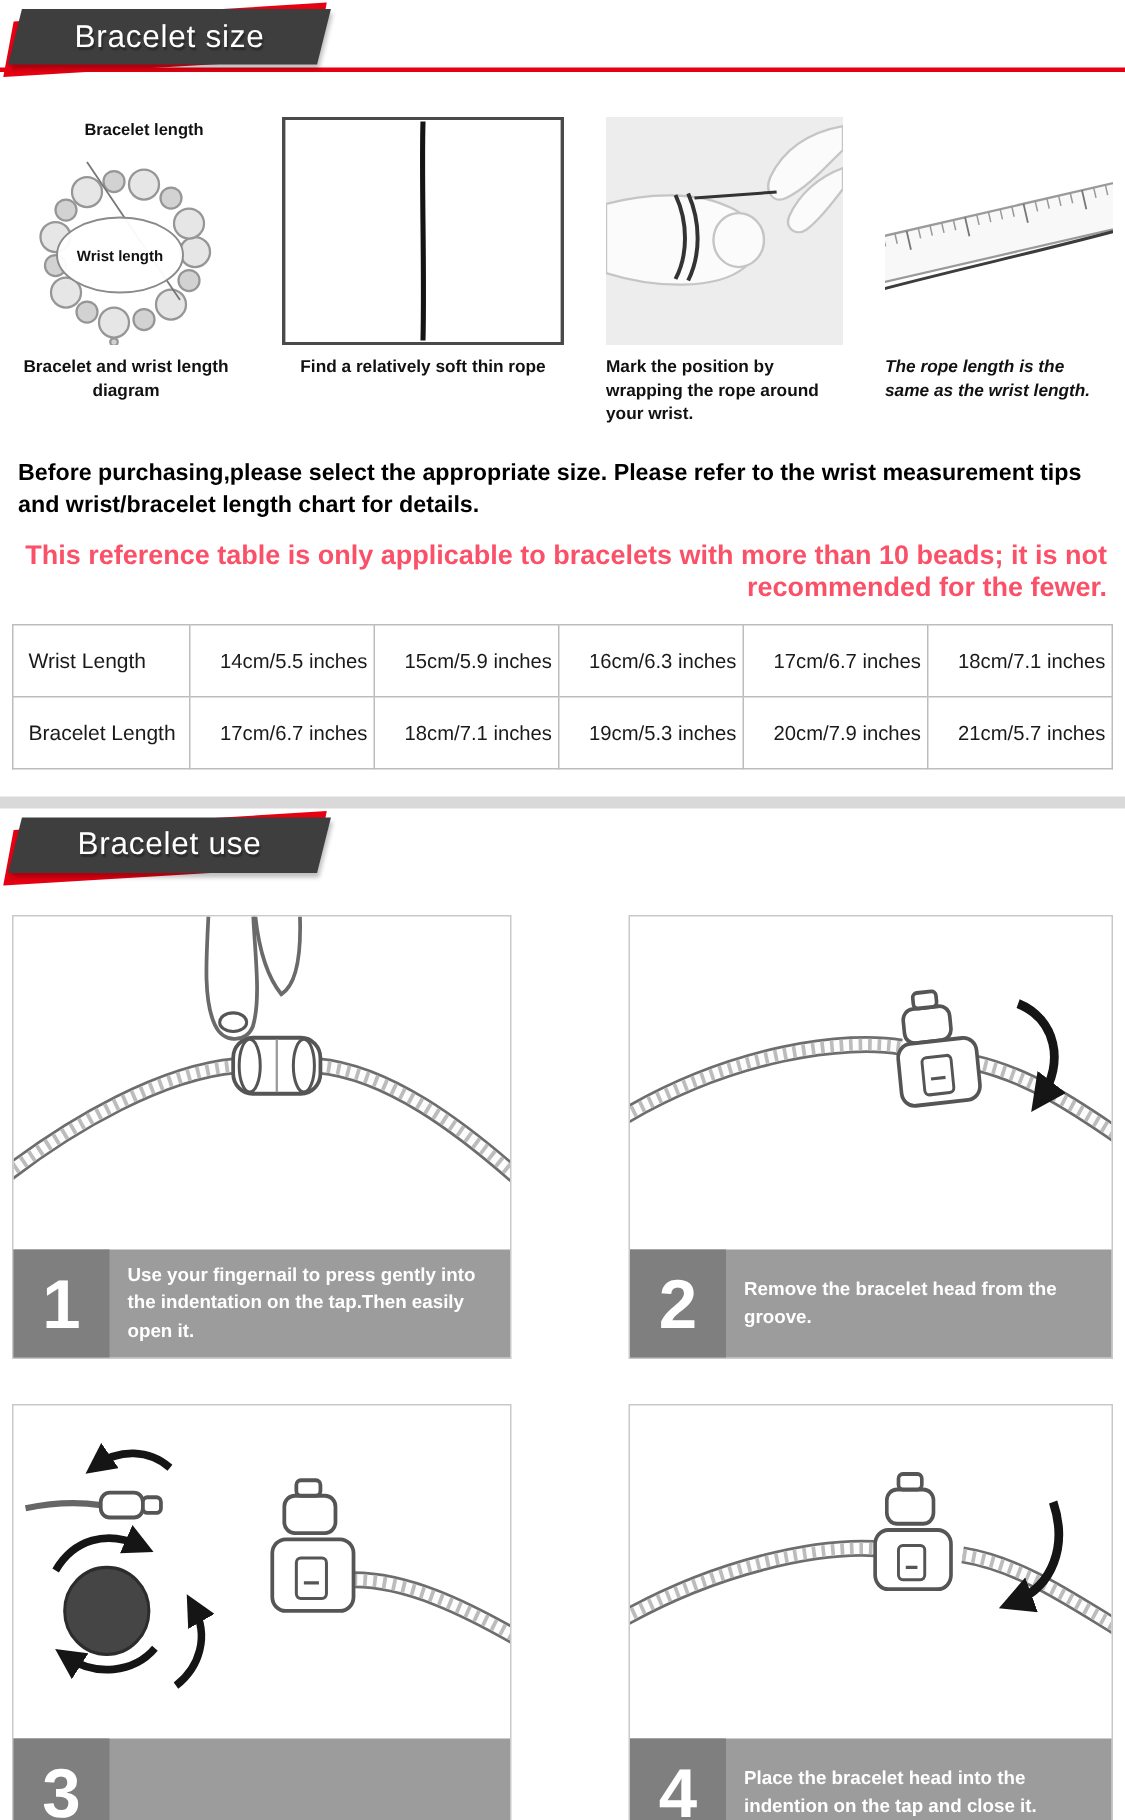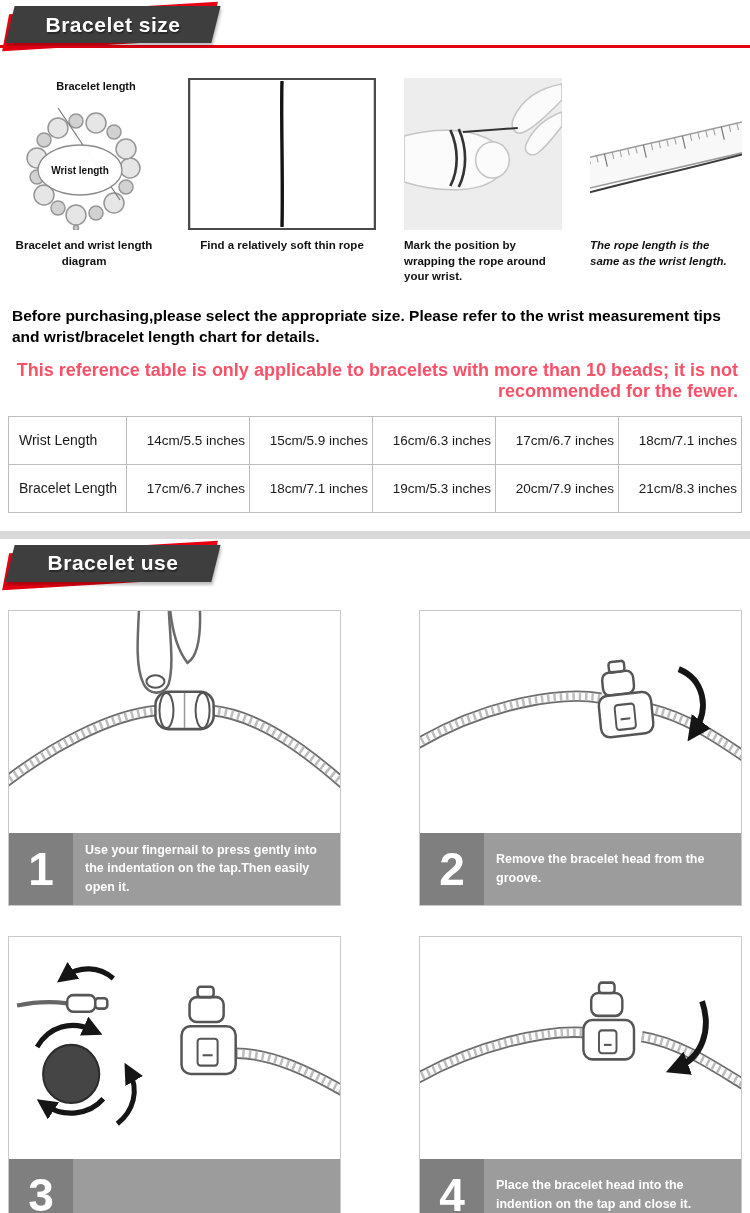--- a/index.html
+++ b/index.html
@@ -6,21 +6,21 @@
   html, body { margin: 0; padding: 0; }
   body { background: #fff; font-family: "Liberation Sans", sans-serif; color: #111; }
   .page { width: 750px; background: #fff; position: relative; overflow: hidden; padding-bottom: 8px; }
 
   
   .ribbon { position: relative; width: 206px; height: 37px; margin: 6px 0 0 10px; }
   .ribbon .layer { position: absolute; inset: 0; }
   .ribbon .red  { background: var(--accent_red, #e60012); transform: translate(-3px,2px) skewX(-14deg) rotate(-3.5deg); }
   .ribbon .dark { background: var(--ribbon_dark, #3e3e3e); transform: skewX(-14deg); box-shadow: 2px 3px 3px rgba(0,0,0,.25); }
   .ribbon .label { position: absolute; inset: 0; display: flex; align-items: center; justify-content: center;
-                   color: #fff; font-size: 21px; font-weight: bold; letter-spacing: .5px;
+                   color: #fff; font-size: 21px; font-weight: normal; letter-spacing: .5px;
                    text-shadow: 1px 2px 1px rgba(0,0,0,.35); }
   .rule-red { height: 3px; background: var(--accent_red, #e60012); margin-top: 2px; }
 
   
   .measure-row { display: flex; justify-content: space-between; padding: 0 8px; margin-top: 30px; }
   .measure-item { display: flex; flex-direction: column; }
   .m1 { width: 152px; } .m2 { width: 188px; } .m3 { width: 158px; } .m4 { width: 152px; font-style: italic; }
   .measure-fig { height: 152px; overflow: hidden; }
   .measure-fig svg { display: block; width: 100%; height: 100%; }
   .measure-caption { margin-top: 8px; font-size: 11.5px; font-weight: bold; line-height: 1.35; color: #111; }
@@ -167,21 +167,21 @@
         <td>16cm/6.3 inches</td>
         <td>17cm/6.7 inches</td>
         <td>18cm/7.1 inches</td>
       </tr>
       <tr>
         <td class="label">Bracelet Length</td>
         <td>17cm/6.7 inches</td>
         <td>18cm/7.1 inches</td>
         <td>19cm/5.3 inches</td>
         <td>20cm/7.9 inches</td>
-        <td>21cm/8.3 inches</td>
+        <td>21cm/5.7 inches</td>
       </tr>
     </tbody>
   </table>
 
   <div class="gray-band"></div>
 
   <div class="ribbon" style="margin-top:6px">
     <div class="layer red"></div>
     <div class="layer dark"></div>
     <div class="label">Bracelet use</div>

